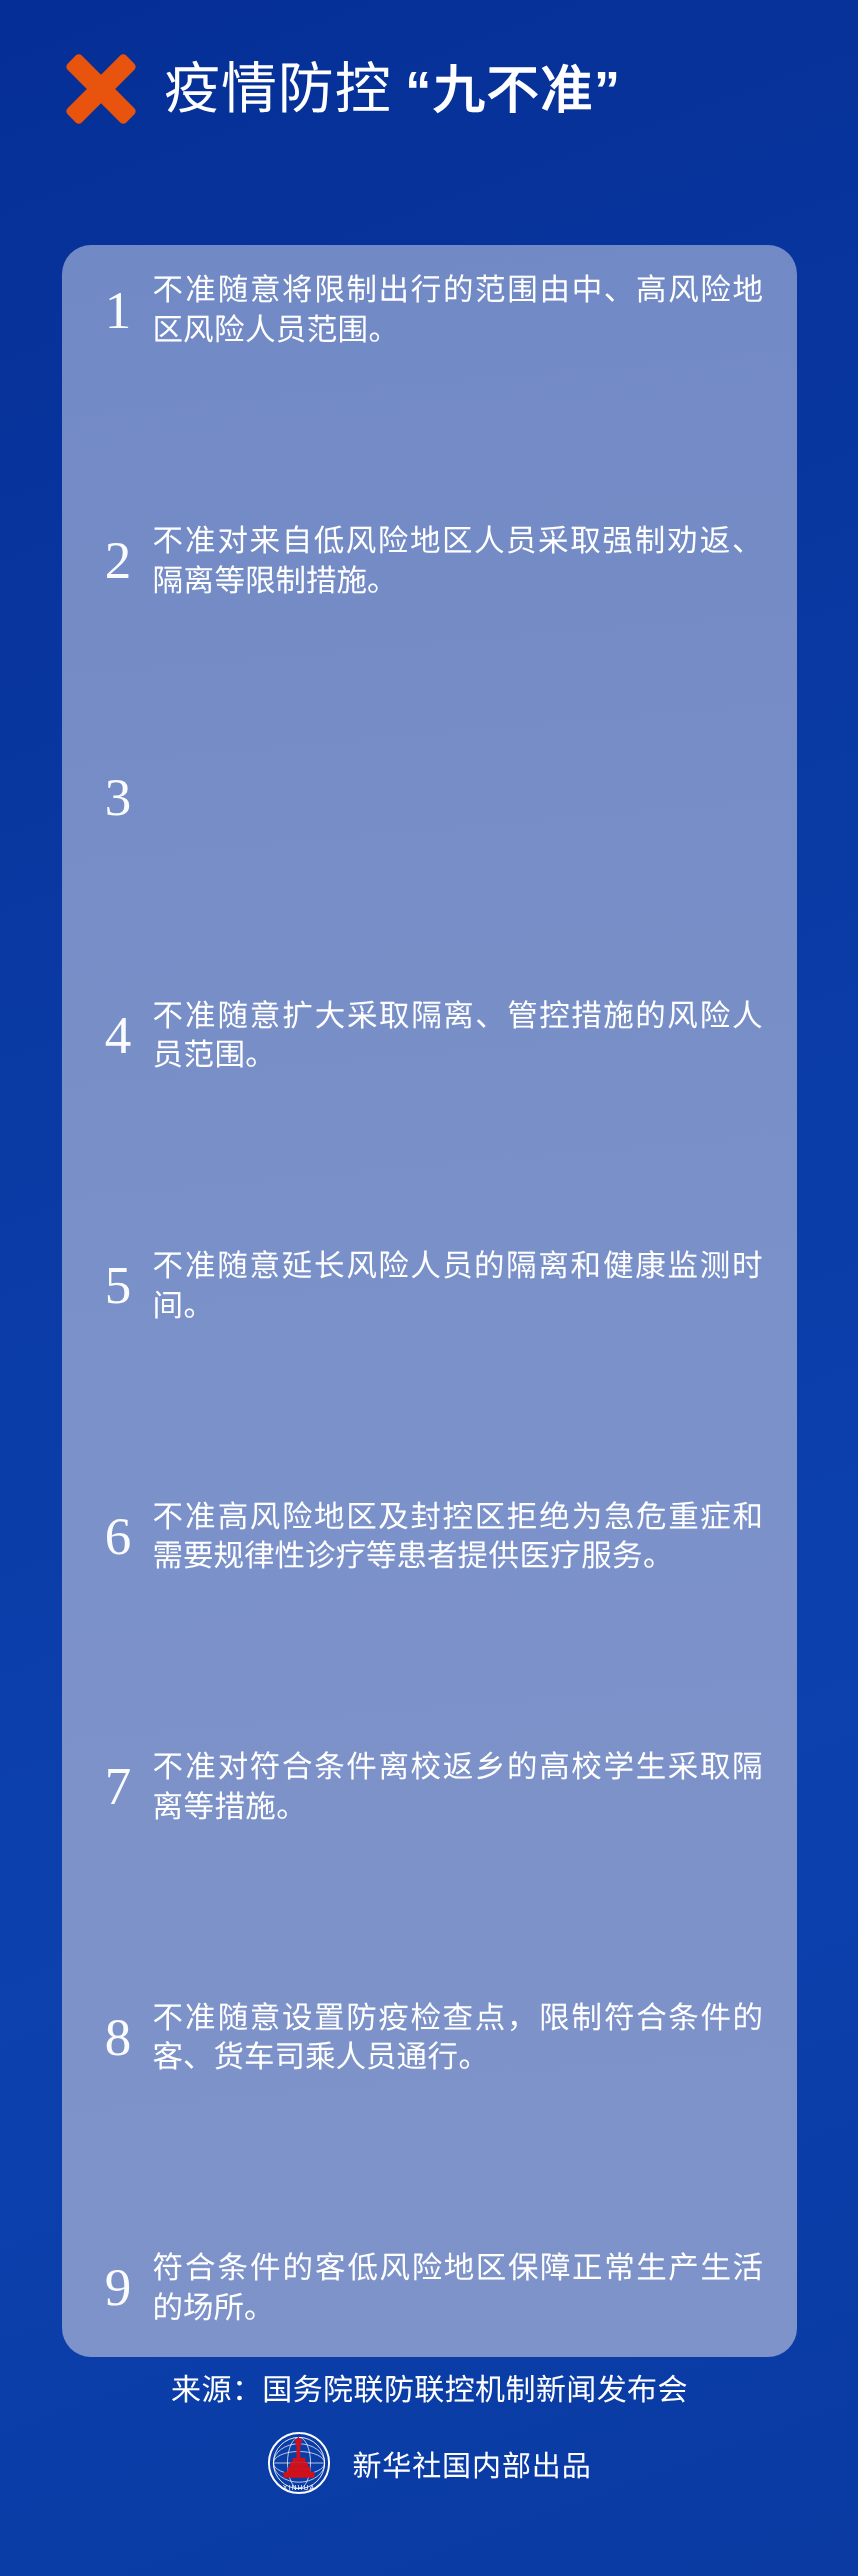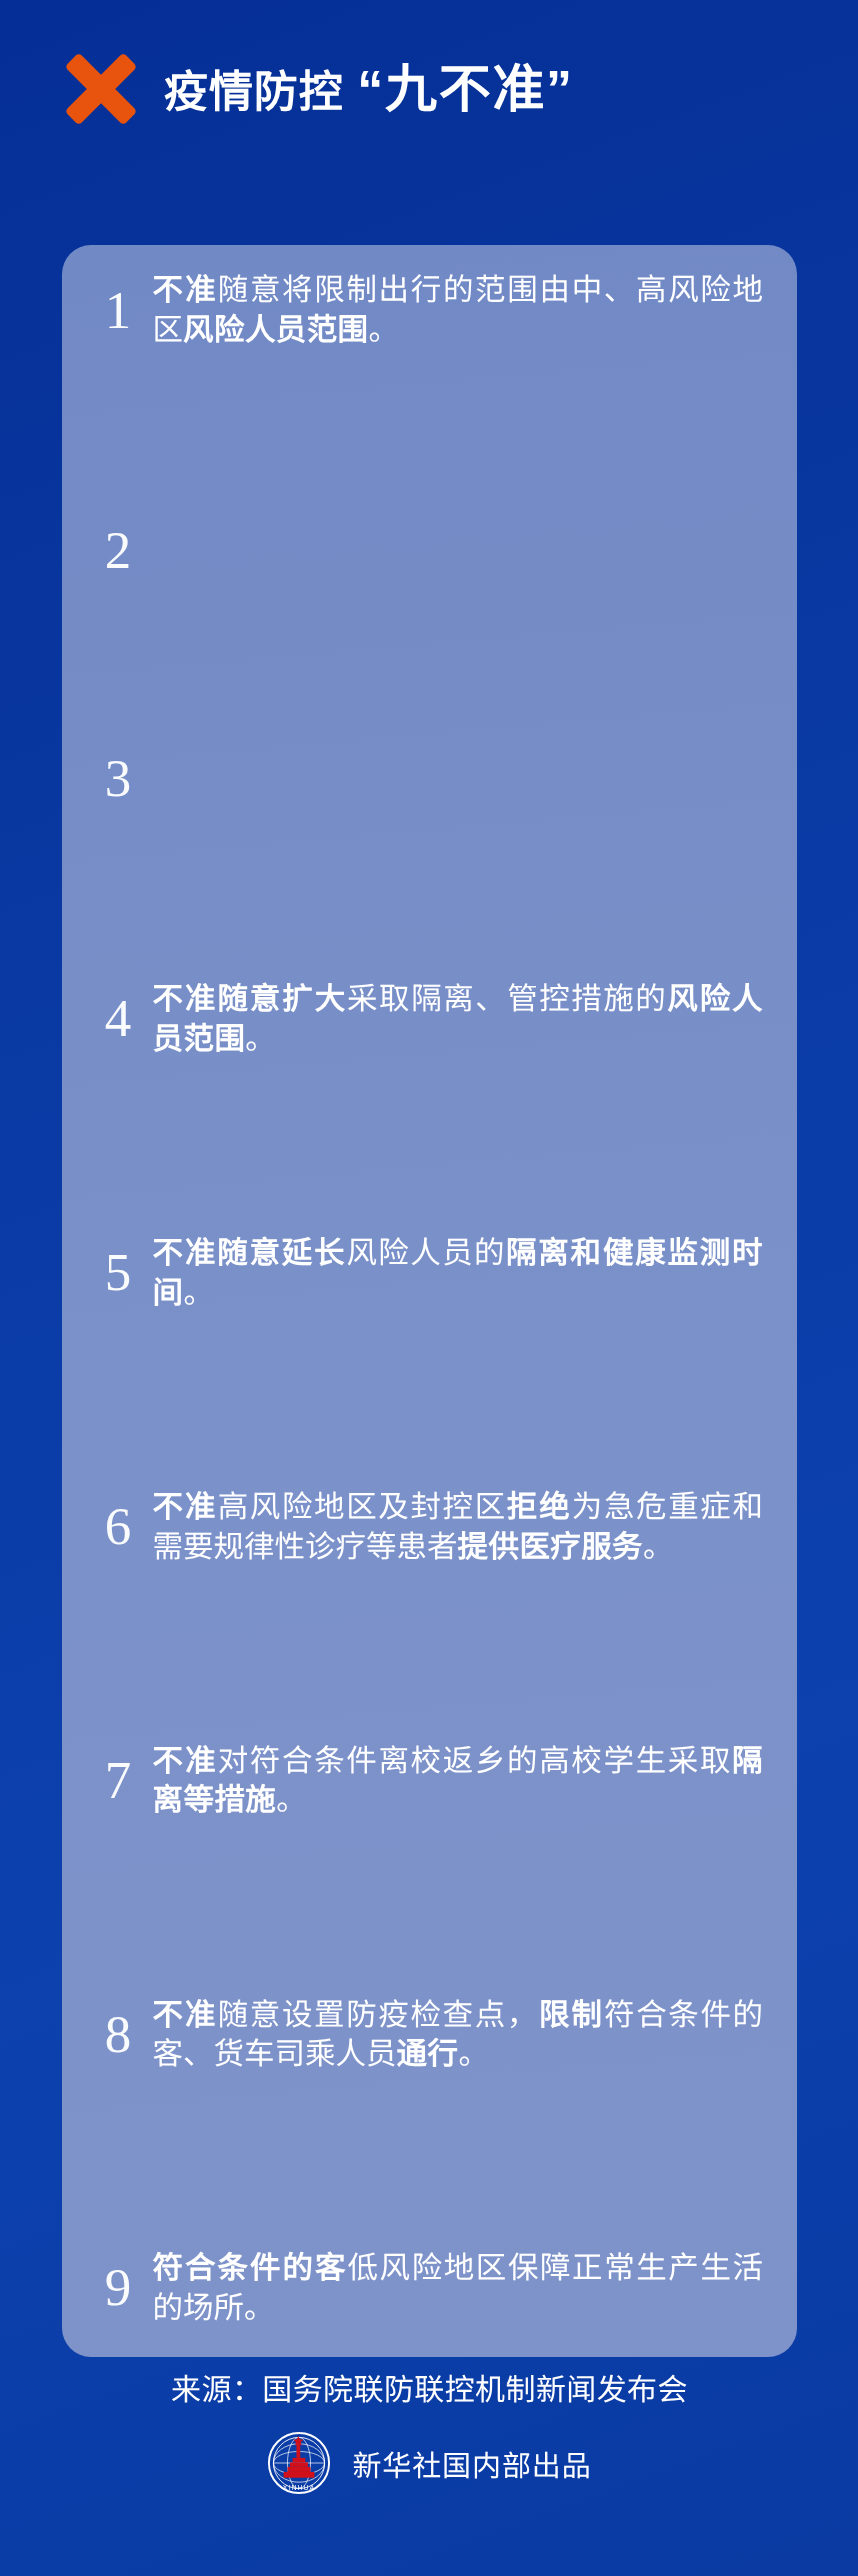--- a/index.html
+++ b/index.html
@@ -49,22 +49,22 @@
   .title-text {
     font-size: 46px;
     font-weight: 700;
     letter-spacing: 0.9px;
     line-height: 1;
     white-space: nowrap;
     display: flex;
     align-items: baseline;
   }
   .title-main {
-    font-weight: 700;
-    font-size: 44px;
+    font-weight: 400;
+    font-size: 56px;
   }
   .title-quoted {
     font-weight: 900;
     font-size: 52px;
     margin-left: 13.7px;
     letter-spacing: 1.7px;
     text-align: center;
   }
 
   
@@ -103,21 +103,21 @@
   .rule-body {
     flex: 1 1 auto;
     font-size: 30.5px;
     line-height: 1.30;
     letter-spacing: 0px;
     text-align: justify;
     text-justify: inter-ideograph;
     word-break: break-all;
   }
   .rule-body b {
-    font-weight: 700;
+    font-weight: 400;
     letter-spacing: 0.4px;
   }
   .rule-body span.n {
     font-weight: 400;
   }
 
   
   .footer {
     position: absolute;
     left: 0;
@@ -168,20 +168,21 @@
   </div>
 </div>
 
 <div class="card" id="rules-card">
     <div class="rule">
       <div class="rule-num">1</div>
       <div class="rule-body"><b>不准</b><span class="n">随意将限制出行的范围由中、高风险地区</span><b>风险人员范围</b><span class="n">。</span></div>
     </div>
     <div class="rule">
       <div class="rule-num">2</div>
+      <div class="rule-body"><b>不准</b><span class="n">对来自低风险地区人员采取</span><b>强制劝返、隔离</b><span class="n">等限制措施。</span></div>
     </div>
     <div class="rule">
       <div class="rule-num">3</div>
     </div>
     <div class="rule">
       <div class="rule-num">4</div>
       <div class="rule-body"><b>不准随意扩大</b><span class="n">采取隔离、管控措施的</span><b>风险人员范围</b><span class="n">。</span></div>
     </div>
     <div class="rule">
       <div class="rule-num">5</div>

